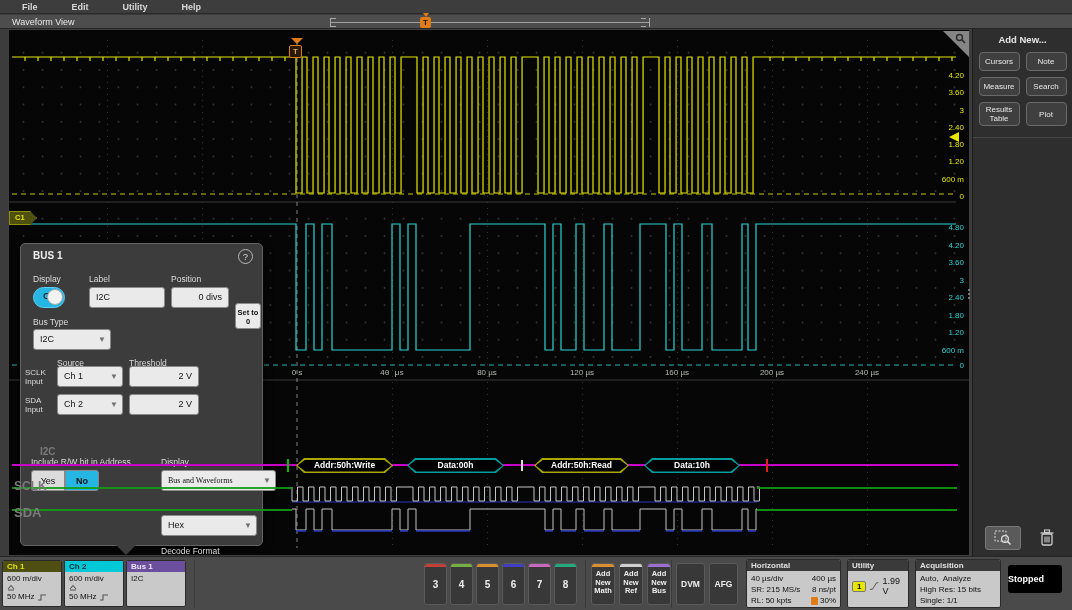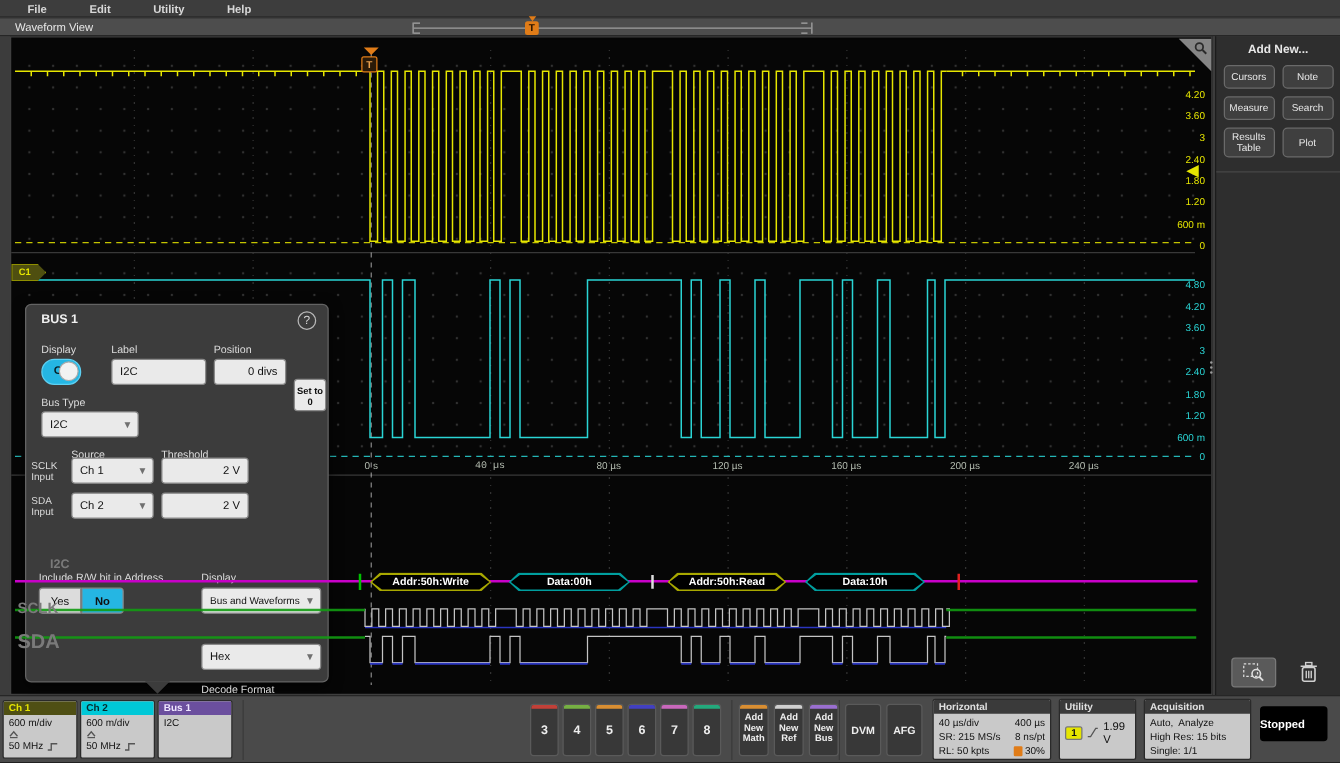--- a/index.html
+++ b/index.html
@@ -233,21 +233,21 @@
     </div>
   <div class="dtick" style="left:287px; background:#00c000;"></div>
   <div class="dtick" style="left:521px; height:11px; top:460px; background:#dddddd;"></div>
   <div class="dtick" style="left:766px; background:#e02020;"></div>
   <div class="greenline" style="left:12px; top:487px; width:280px;"></div>
   <div class="greenline" style="left:757px; top:487px; width:200px;"></div>
   <div class="greenline" style="left:12px; top:509px; width:280px;"></div>
   <div class="greenline" style="left:757px; top:509px; width:200px;"></div>
   <div class="buslabel" style="left:40px; top:446px; font-size:10px;">I2C</div>
   <div class="buslabel" style="left:14px; top:479px; font-size:12px;">SCLK</div>
-  <div class="buslabel" style="left:14px; top:505px; font-size:16px;">SDA</div>
+  <div class="buslabel" style="left:14px; top:505px; font-size:13px;">SDA</div>
 
   <div class="dialog">
     <div class="dlg-title">BUS 1</div>
     <div class="dlg-help">?</div>
 
     <span class="dl" style="left:12px; top:30px;">Display</span>
     <span class="dl" style="left:68px; top:30px;">Label</span>
     <span class="dl" style="left:150px; top:30px;">Position</span>
 
     <div class="toggle">
@@ -270,21 +270,21 @@
 
     <span class="dl" style="left:4px; top:152px; width:30px; font-size:8px; line-height:9px;">SDA Input</span>
     <div class="ddrop" style="left:36px; top:150px; width:66px;"><span>Ch 2</span><i>▼</i></div>
     <div class="din" style="left:108px; top:150px; width:70px; text-align:right;">2 V</div>
 
     <span class="dl" style="left:10px; top:213px;">Include R/W bit in Address</span>
     <div class="segbtn seg-yes">Yes</div>
     <div class="segbtn seg-no">No</div>
 
     <span class="dl" style="left:140px; top:213px;">Display</span>
-    <div class="ddrop" style="left:140px; top:226px; width:96px; font-size:8px;"><span>Bus and Waveforms</span><i>▼</i></div>
+    <div class="ddrop" style="left:140px; top:226px; width:115px; font-size:8px;font-family:Liberation Serif, serif;"><span>Bus and Waveforms</span><i>▼</i></div>
 
     <span class="dl" style="left:140px; top:258px;margin-top:44px;">Decode Format</span>
     <div class="ddrop" style="left:140px; top:271px; width:96px;"><span>Hex</span><i>▼</i></div>
 
     <div class="dlg-tail"></div>
   </div>
 
   <div class="sidebar">
     <div class="sb-title">Add New...</div>
     <div class="sb-grid">

